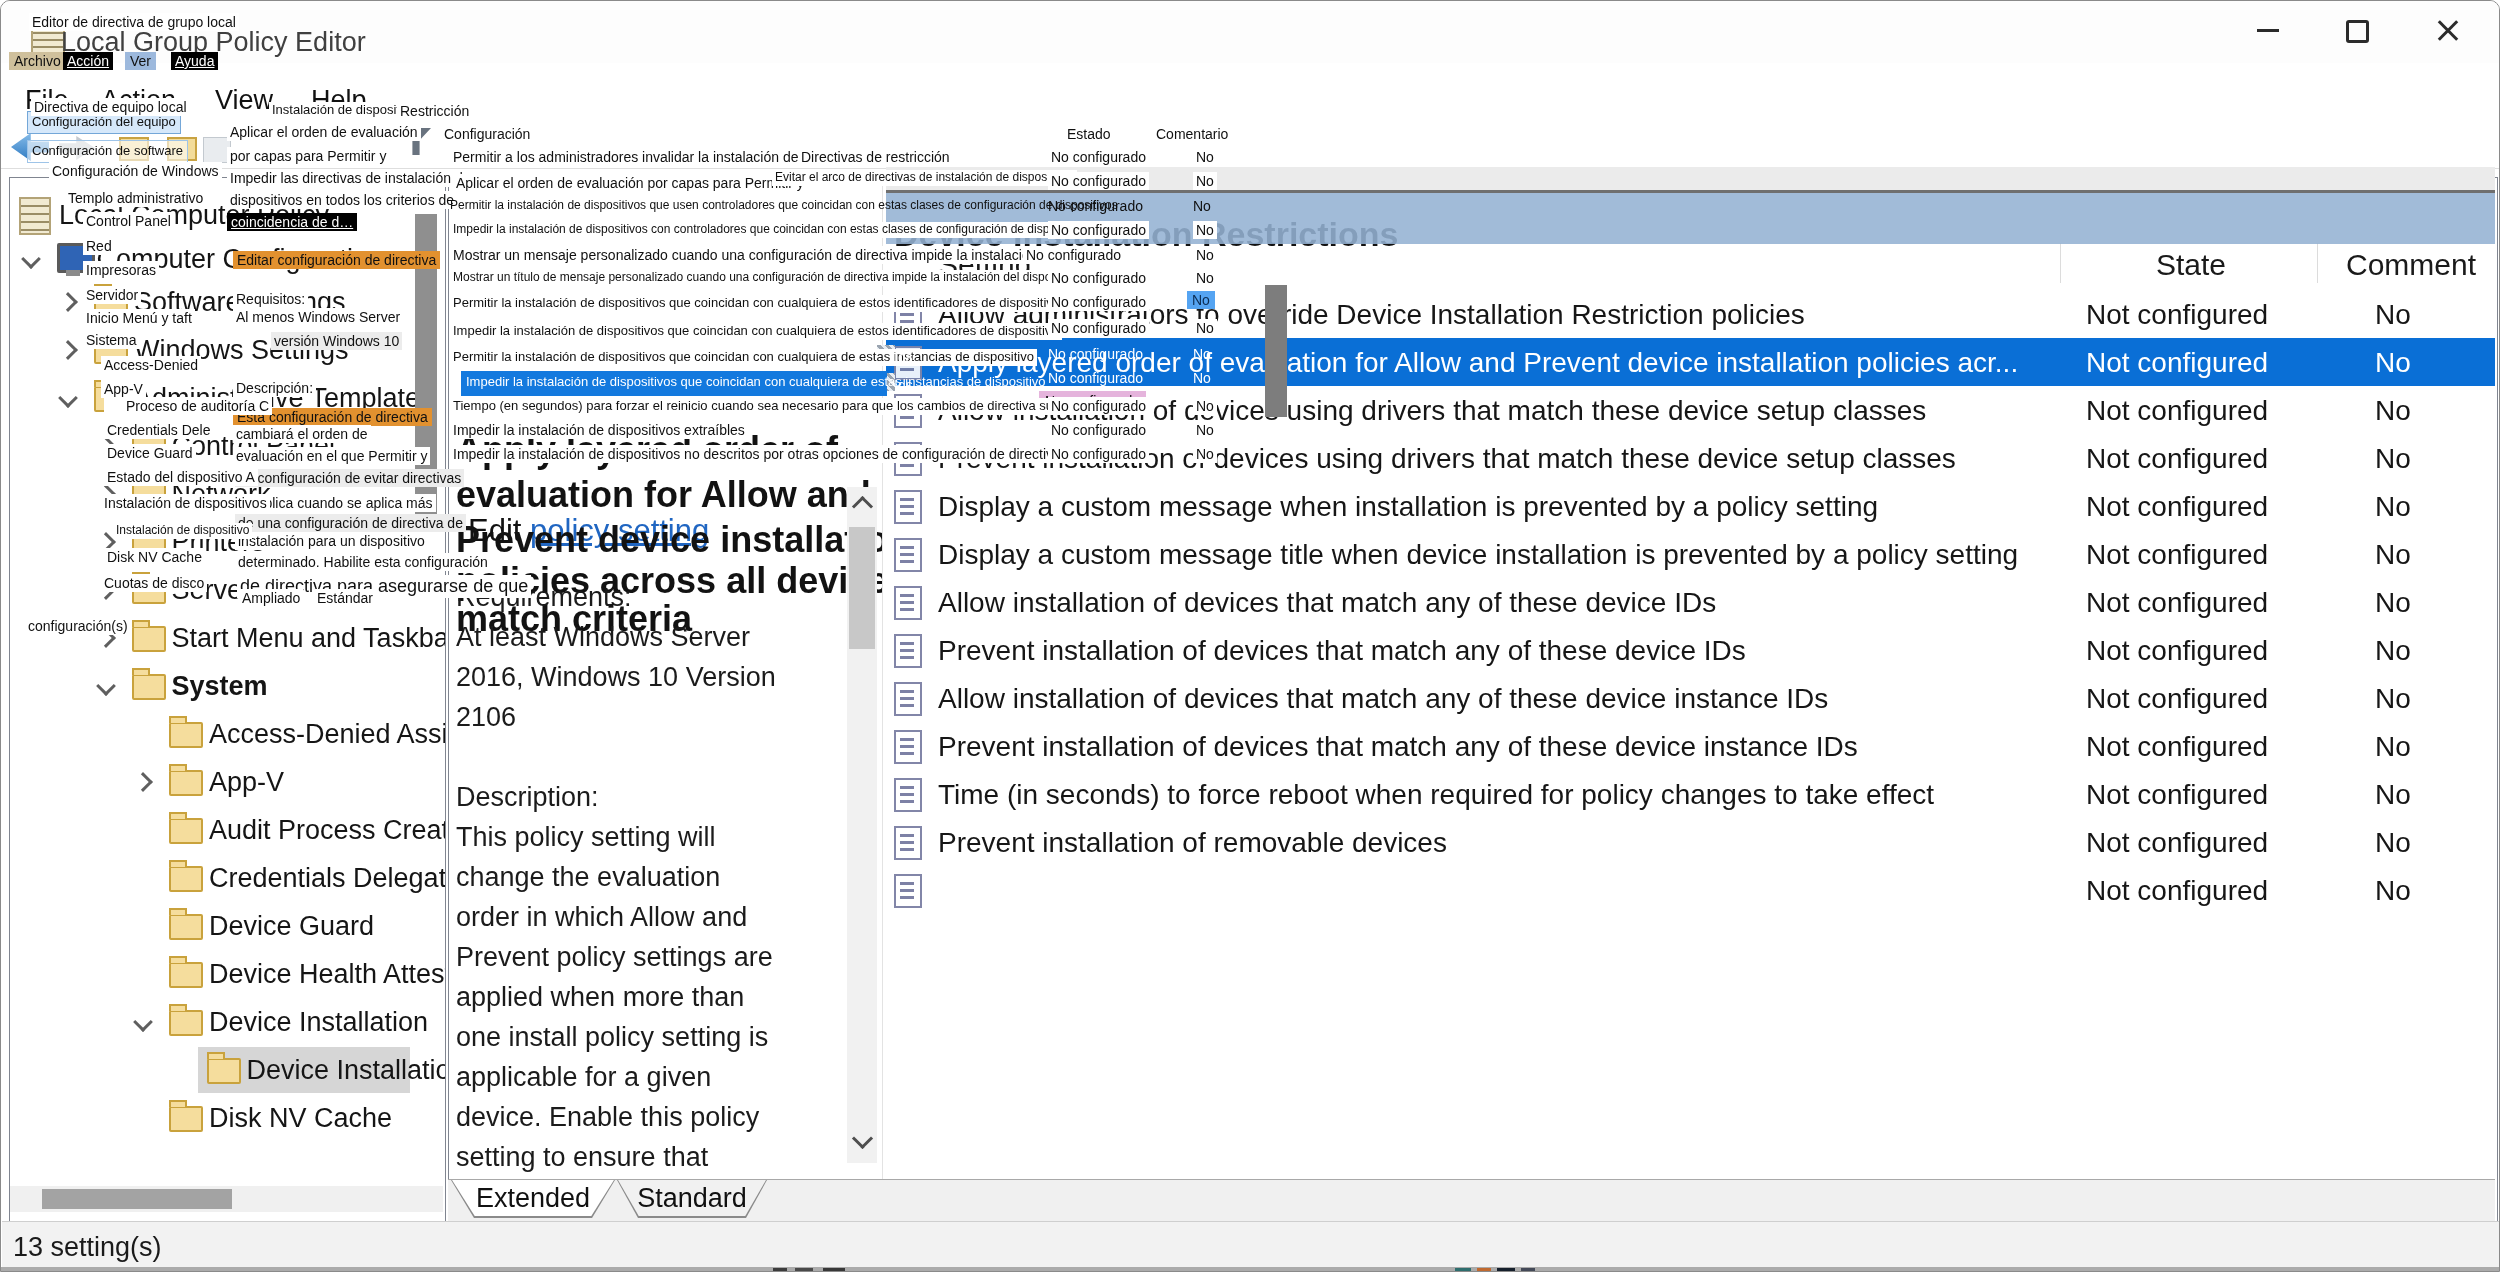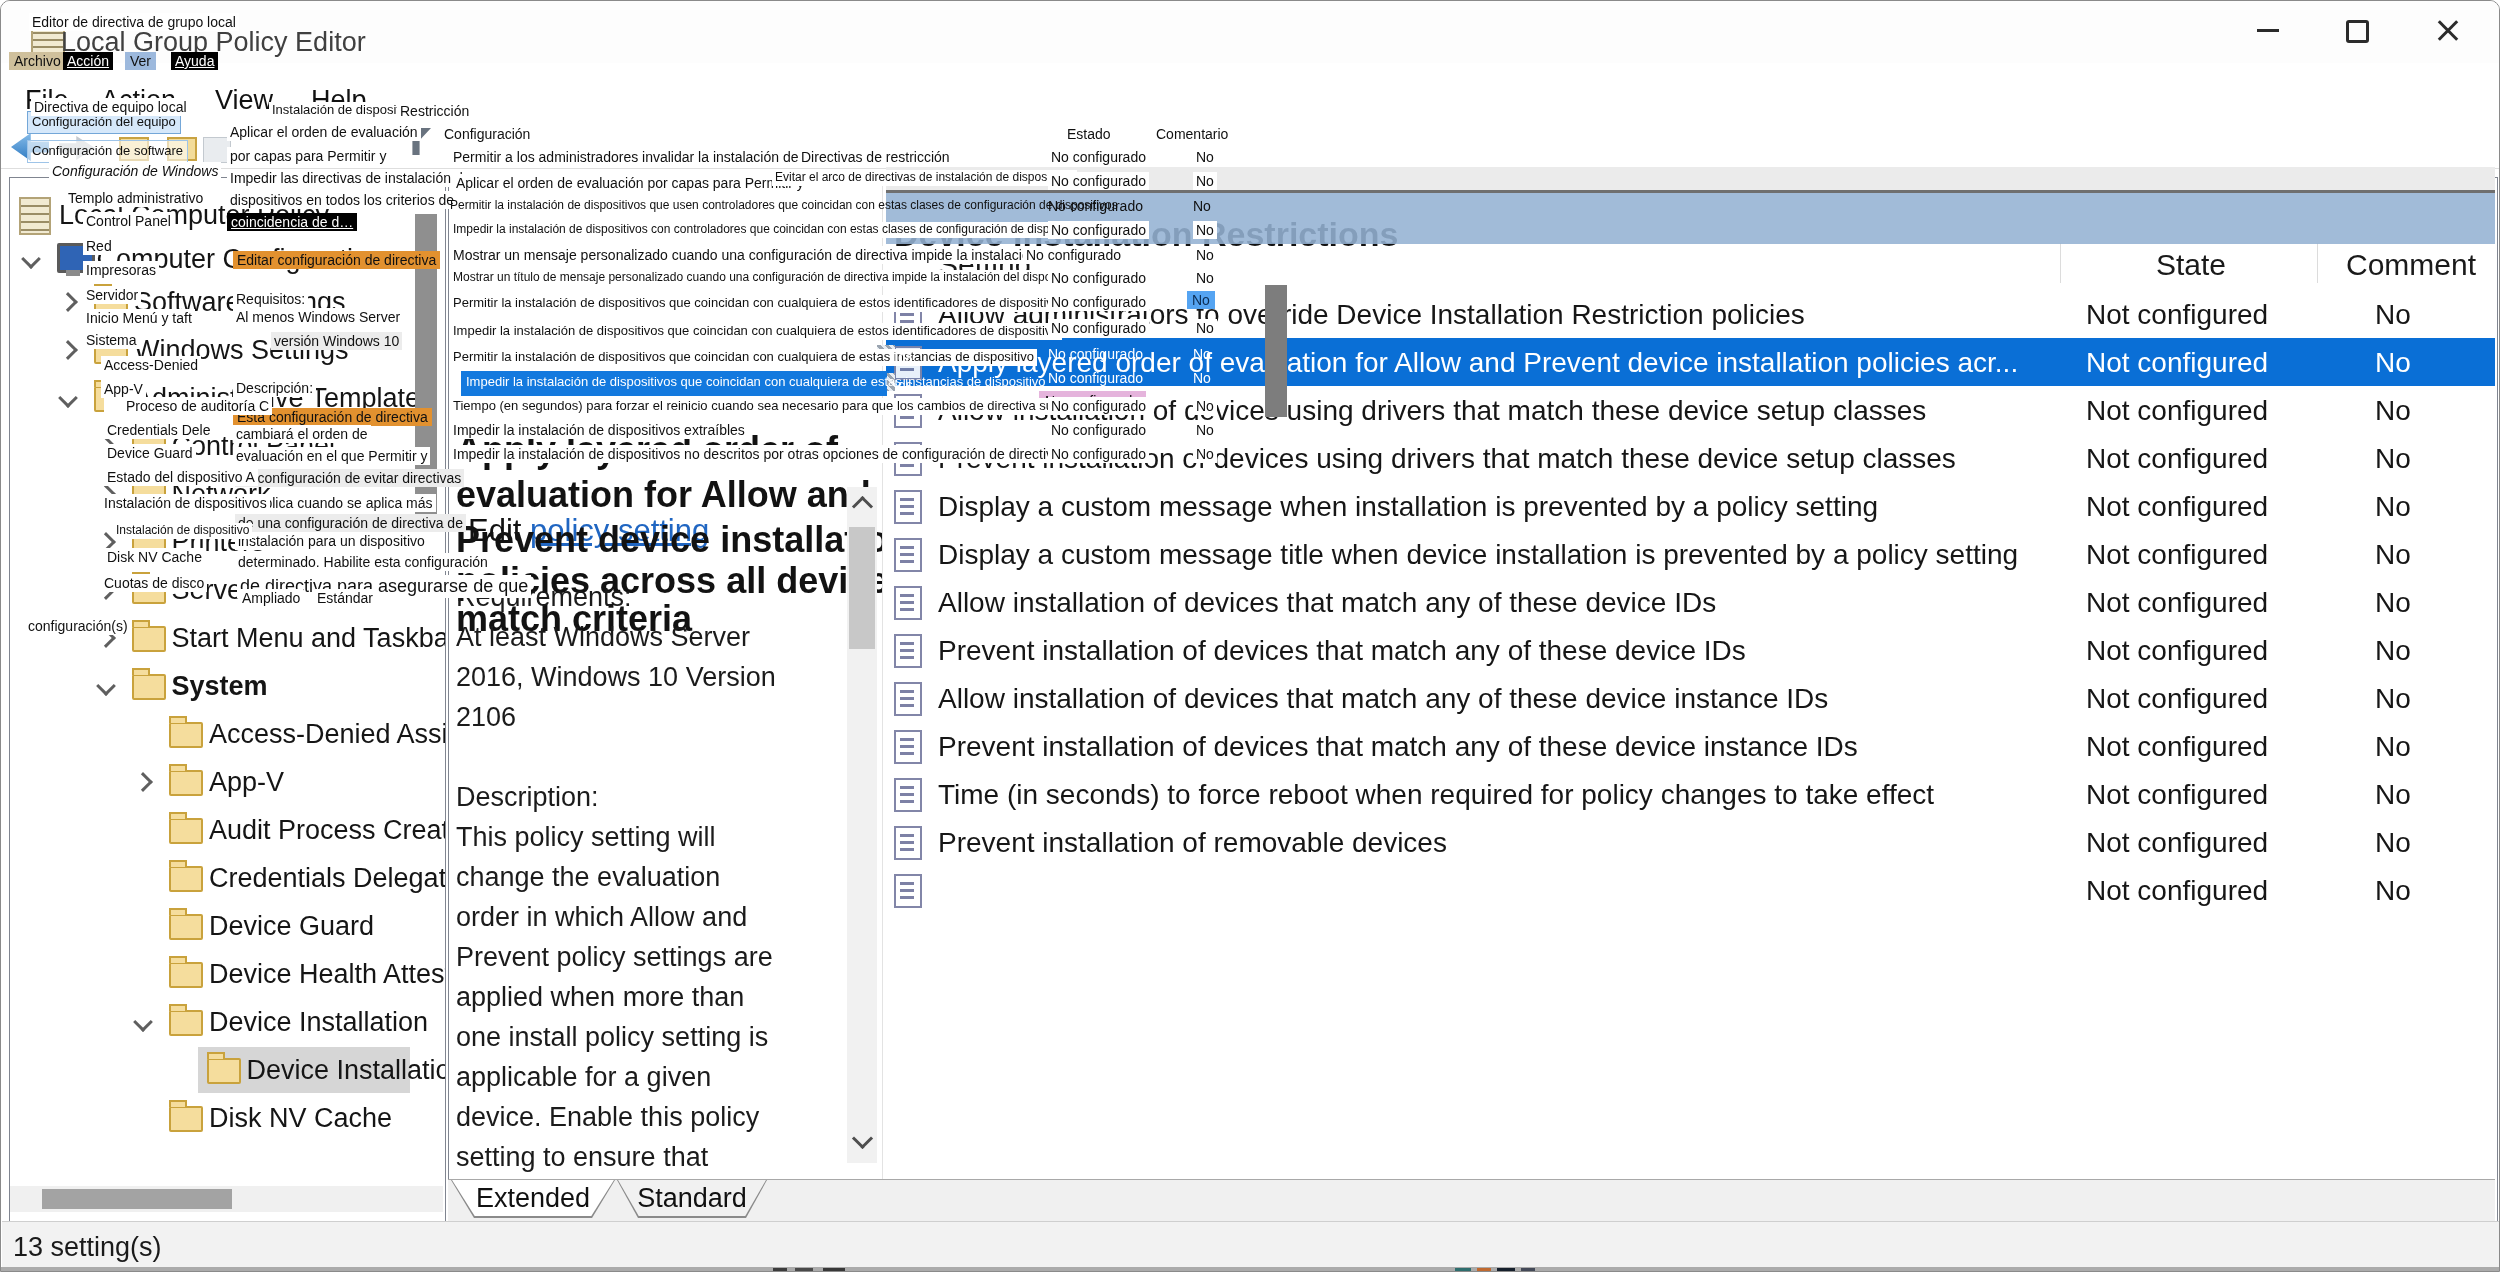--- a/index.html
+++ b/index.html
@@ -397,21 +397,21 @@
       <div class="lbl wh" style="left: 232px; top: 424px;">cambiará el orden de</div>
       <div class="lbl wh" style="left: 232px; top: 446px;">evaluación en el que Permitir y</div>
       <div class="lbl gry" style="left: 234px; top: 468px;">La configuración de evitar directivas</div>
       <div class="lbl wh" style="left: 234px; top: 493px;">se aplica cuando se aplica más</div>
       <div class="lbl gry" style="left: 234px; top: 513px;">de una configuración de directiva de</div>
       <div class="lbl wh" style="left: 234px; top: 531px;">instalación para un dispositivo</div>
       <div class="lbl wh" style="left: 234px; top: 552px;">determinado. Habilite esta configuración</div>
       <div class="lbl wh" style="left: 236px; top: 574px; font-size: 18px;">de directiva para asegurarse de que</div>
       <div class="lbl wh" style="left: 238px; top: 588px;">Ampliado</div>
       <div class="lbl wh" style="left: 313px; top: 588px;">Estándar</div>
-      <div class="lbl wh" style="left: 48px; top: 161px; font-style: italic;">Configuración de Windows</div>
+      <div class="lbl wh" style="left: 48px; top: 161px;">Configuración de Windows</div>
       <div class="lbl wh" style="left: 64px; top: 188px;">Templo administrativo</div>
       <div class="lbl wh" style="left: 82px; top: 211px;">Control   Panel</div>
       <div class="lbl wh" style="left: 82px; top: 236px;">Red</div>
       <div class="lbl wh" style="left: 82px; top: 260px;">Impresoras</div>
       <div class="lbl wh" style="left: 82px; top: 285px;">Servidor</div>
       <div class="lbl wh" style="left: 82px; top: 308px;">Inicio   Menú y taft</div>
       <div class="lbl wh" style="left: 82px; top: 330px;">Sistema</div>
       <div class="lbl wh" style="left: 100px; top: 355px;">Access-Denied</div>
       <div class="lbl wh" style="left: 100px; top: 379px;">App-V</div>
       <div class="lbl wh" style="left: 103px; top: 396px; padding-left: 22px;">Proceso de auditoría C</div>

